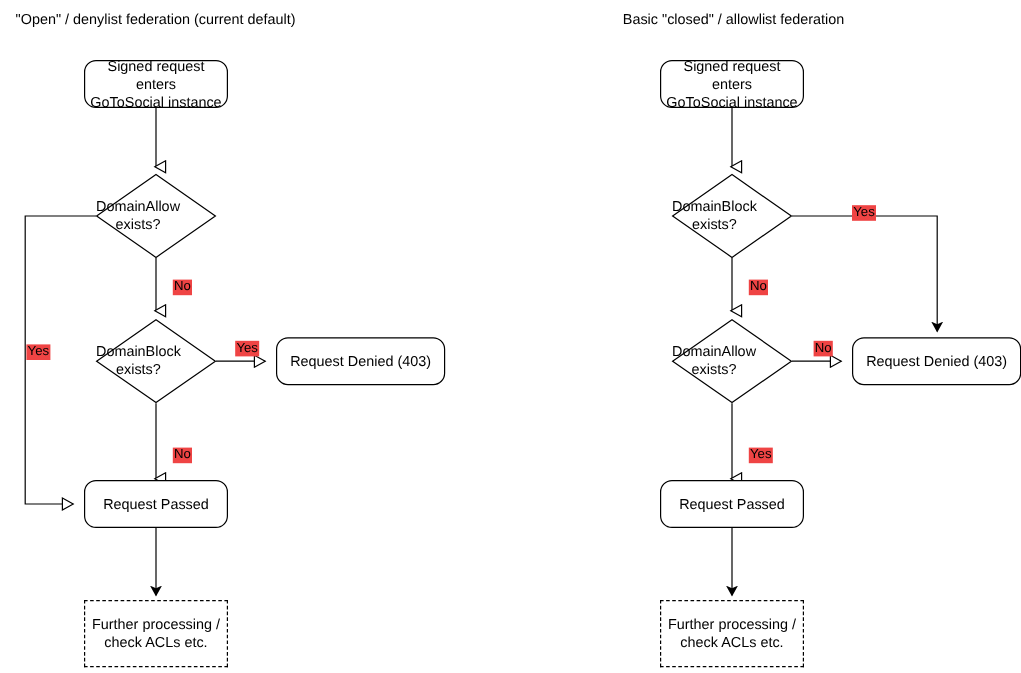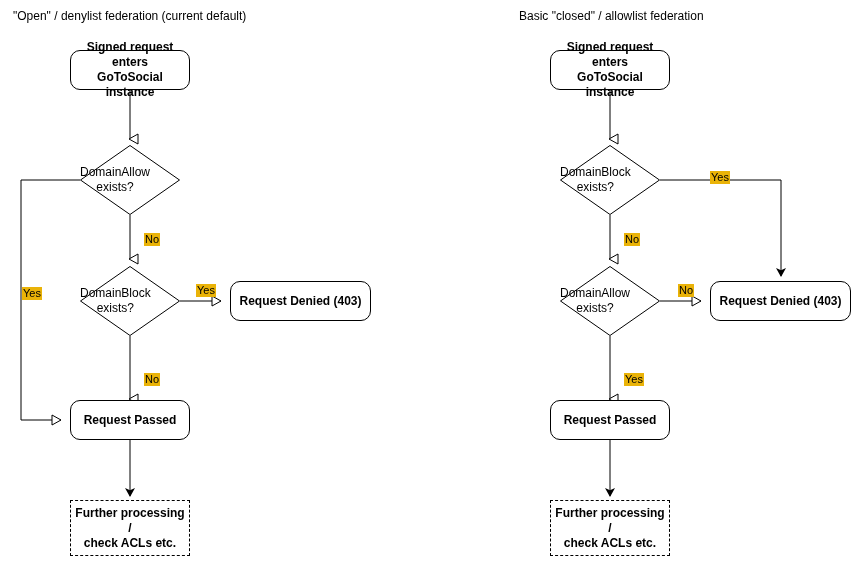--- a/index.html
+++ b/index.html
@@ -41,21 +41,20 @@
     position: absolute;
     box-sizing: border-box;
     display: flex;
     align-items: center;
     justify-content: center;
     text-align: center;
     font-size: 12px;
     line-height: 15px;
     color: #000000;
     background: #ffffff;
-    font-weight: bold;
   }
   .node.rounded {
     border: 1px solid #000000;
     border-radius: 10px;
   }
   .node.dashed {
     border: 1px dashed #000000;
     border-radius: 0;
   }
   .node-text { display: block; padding: 0 4px; }
@@ -78,21 +77,21 @@
     font-size: 12px;
     line-height: 15px;
     pointer-events: none;
   }
 
   .edge-label {
     position: absolute;
     font-size: 11px;
     line-height: 13px;
     color: #000000;
-    background: #eab308;
+    background: #ef4444;
     padding: 0 1px;
     white-space: nowrap;
   }
 </style>
 </head>
 <body>
 
 <div id="canvas">
 
   <svg class="diagram-layer" viewBox="0 0 851 561" xmlns="http://www.w3.org/2000/svg">

